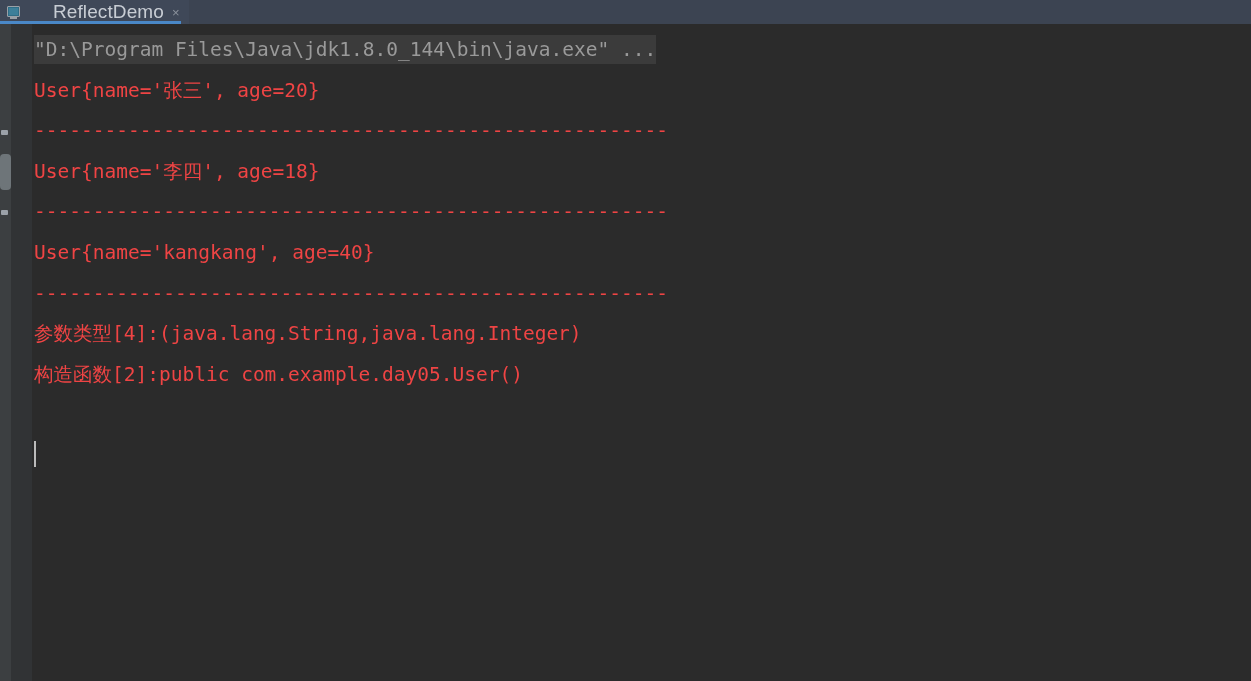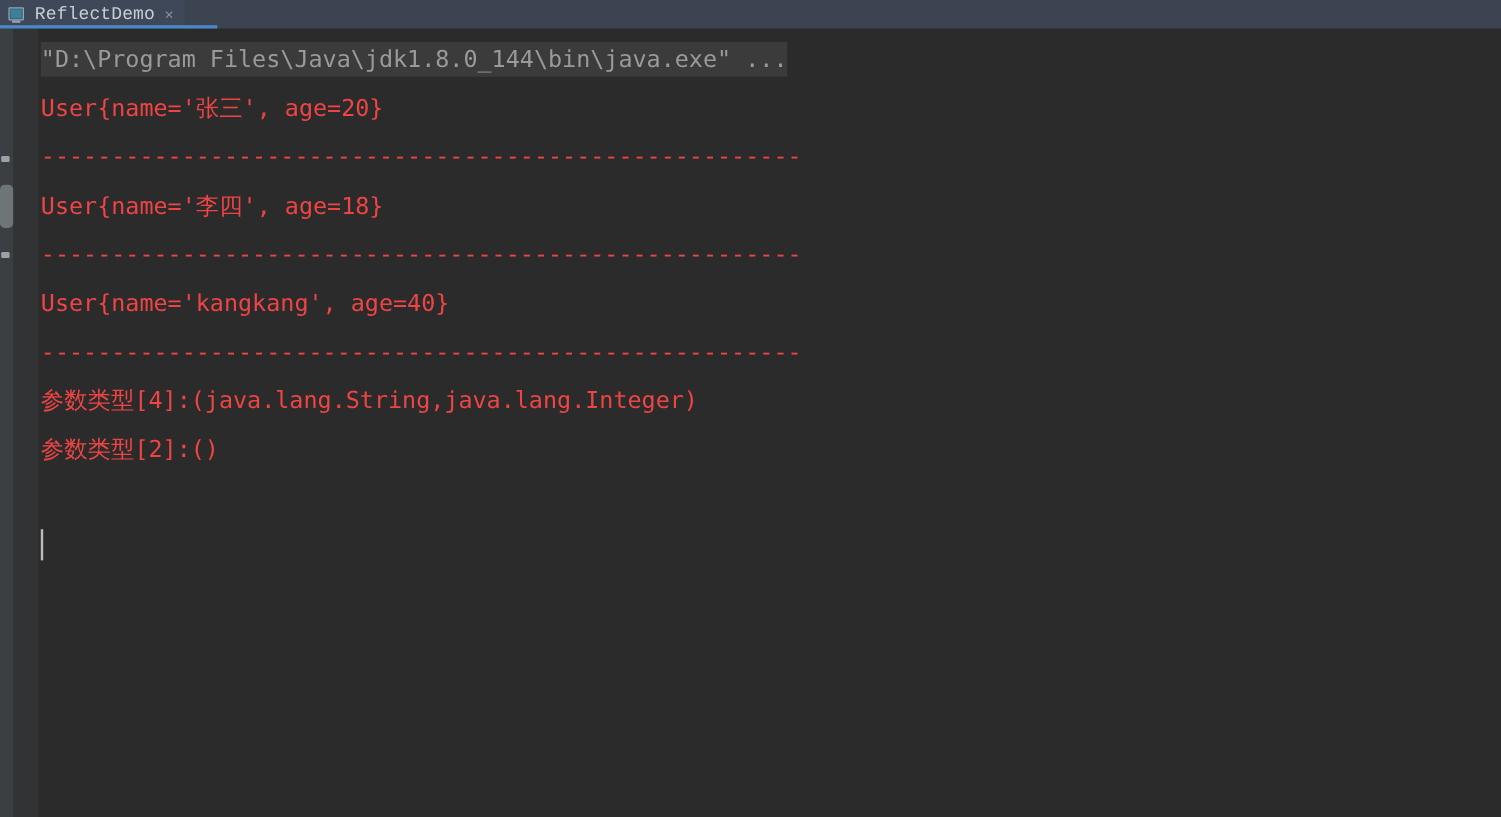--- a/index.html
+++ b/index.html
@@ -55,25 +55,26 @@
     right: 1px; bottom: 1px;
     background: #3d7f99;
   }
   .tab-icon .stand {
     position: absolute;
     left: 3px; top: 12px;
     width: 7px; height: 2px;
     background: #9aa0a6;
   }
   .tab-label {
-    font-family: Liberation Mono, monospace;
-    font-size: 15px;
+    font-family: Liberation Sans, sans-serif;
+    font-size: 19px;
     color: #c8cdd4;
     letter-spacing: 0.1px;
     white-space: nowrap;
+    margin-left: 24px;
   }
   .tab-close {
     margin-left: 8px;
     font-family: "Liberation Sans", sans-serif;
     font-size: 13px;
     color: #8b929c;
     line-height: 1;
     cursor: default;
   }
   .tab-underline {
@@ -185,17 +186,17 @@
 
   <div class="console">
     <div class="line cmd"><span class="hl">"D:\Program Files\Java\jdk1.8.0_144\bin\java.exe" ...</span></div>
     <div class="line">User{name='张三', age=20}</div>
     <div class="line">------------------------------------------------------</div>
     <div class="line">User{name='李四', age=18}</div>
     <div class="line">------------------------------------------------------</div>
     <div class="line">User{name='kangkang', age=40}</div>
     <div class="line">------------------------------------------------------</div>
     <div class="line">参数类型[4]:(java.lang.String,java.lang.Integer)</div>
-    <div class="line">参数类型[2]:()</div>
+    <div class="line">构造函数[2]:public com.example.day05.User()</div>
     <div class="line blank"></div>
     <div class="line"><span class="caret"></span></div>
   </div>
 </div>
 
 </body></html>

